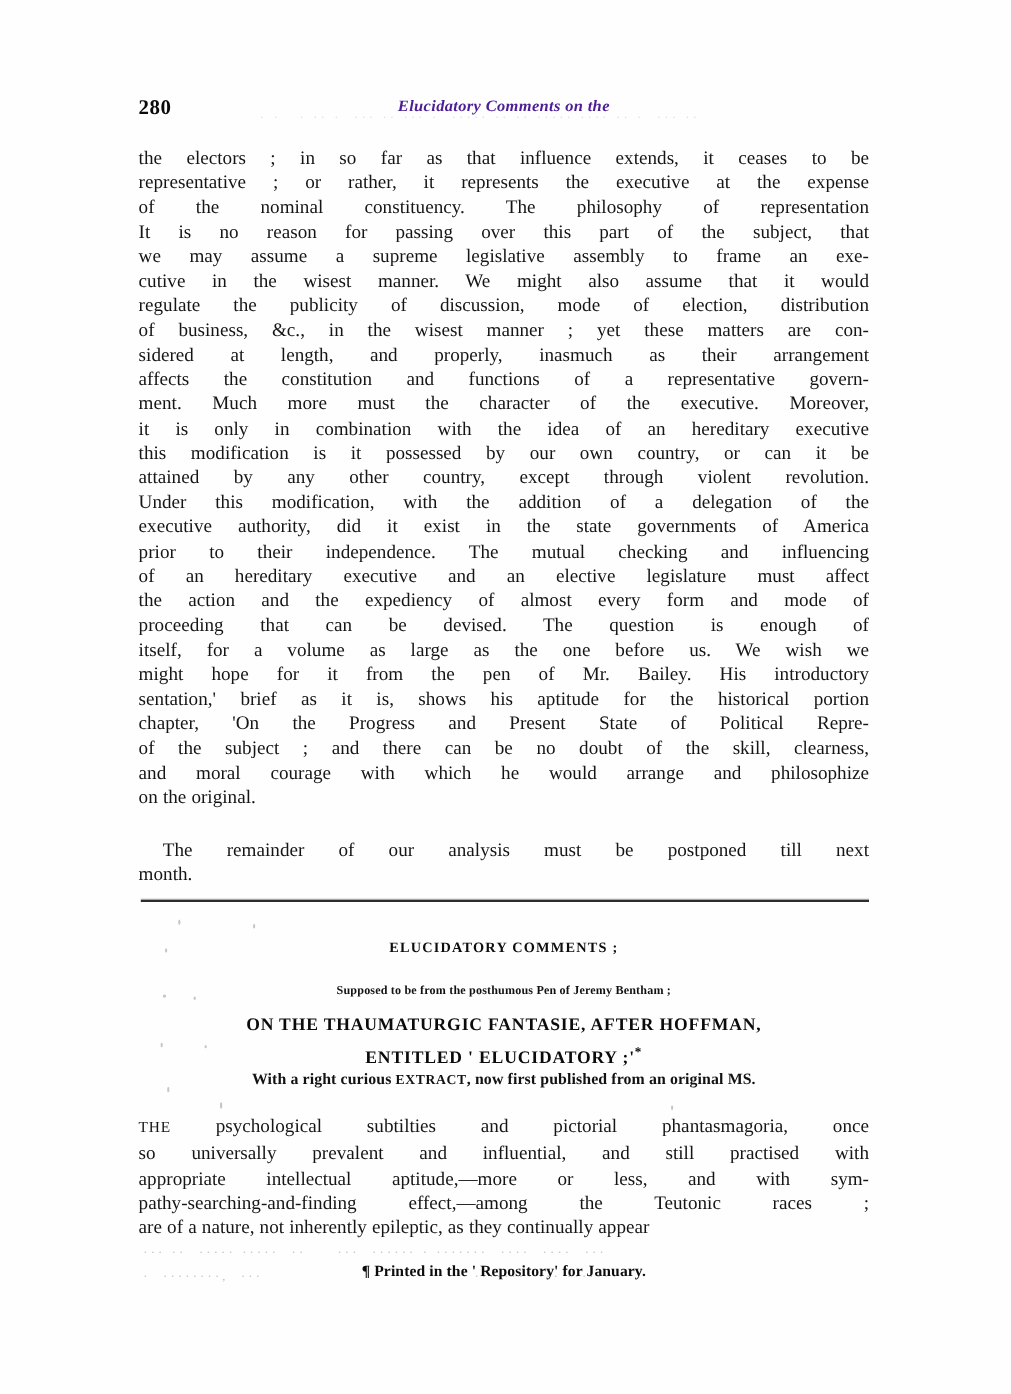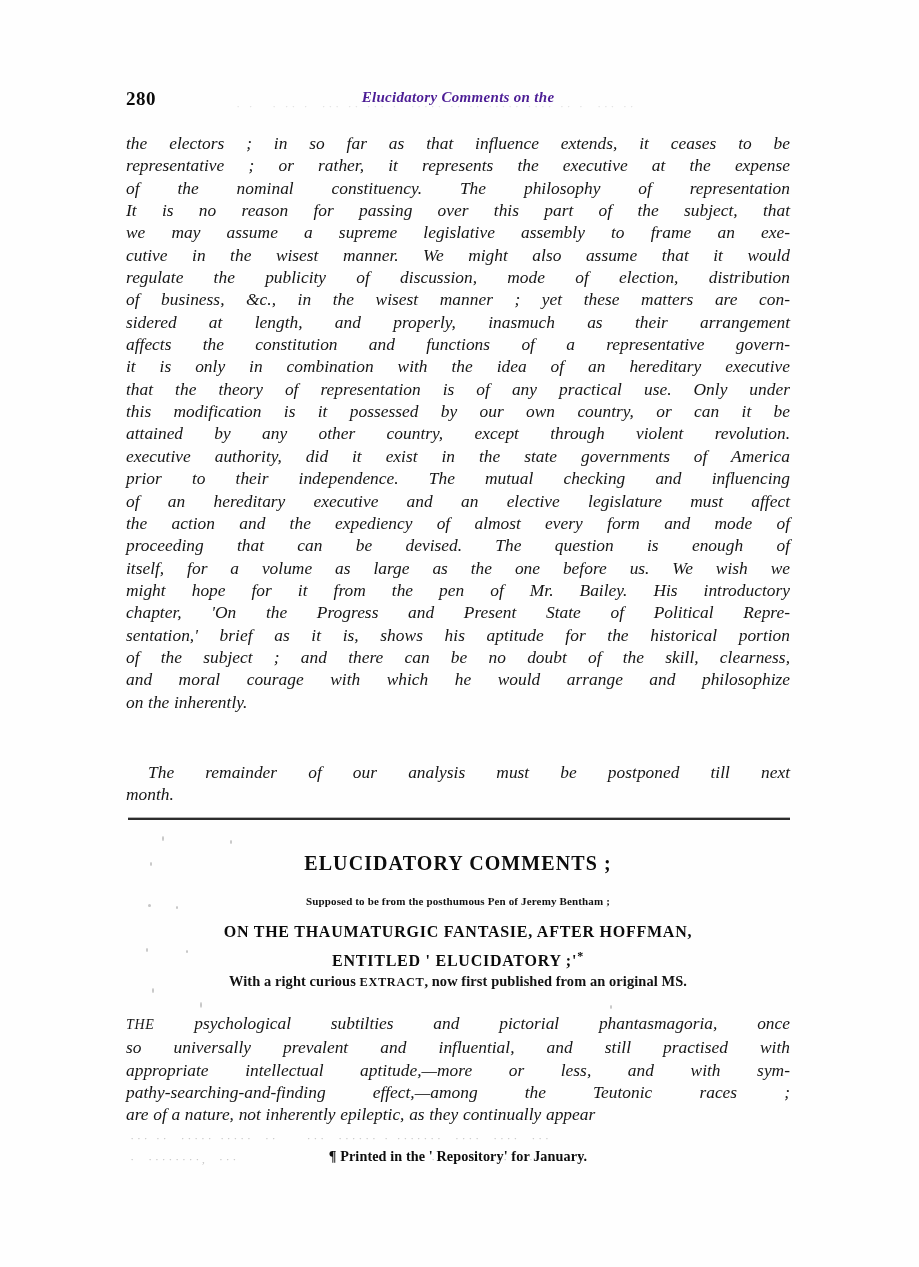--- a/index.html
+++ b/index.html
@@ -58,21 +58,20 @@
   .body-block {
     position: absolute;
     left: 126px;
     width: 664px;
     font-size: 17.4px;
     line-height: 22.35px;
     text-align: justify;
     color: #151515;
     letter-spacing: 0.01px;
     word-spacing: 0.3px;
-    font-style: italic;
   }
 
   
   .jline {
     display: block;
     text-align: justify;
     text-align-last: justify;
     white-space: normal;
   }
   .jline.lastline {
@@ -101,21 +100,21 @@
   }
 
   
   .article-head {
     position: absolute;
     left: 126px;
     width: 664px;
     text-align: center;
   }
   .ah-main {
-    font-size: 20px;
+    font-size: 13px;
     font-weight: bold;
     letter-spacing: 1.1px;
     color: #0d0d0d;
   }
   .ah-sub {
     font-size: 11px;
     font-weight: bold;
     letter-spacing: 0.15px;
     color: #121212;
     margin-top: 17px;
@@ -193,36 +192,37 @@
       <span class="jline">the electors ; in so far as that influence extends, it ceases to be</span>
       <span class="jline">representative ; or rather, it represents the executive at the expense</span>
       <span class="jline">of the nominal constituency.    The philosophy of representation</span>
       <span class="jline">It is no reason for passing over this part of the subject, that</span>
       <span class="jline">we may assume a supreme legislative assembly to frame an exe-</span>
       <span class="jline">cutive in the wisest manner.    We might also assume that it would</span>
       <span class="jline">regulate the publicity of discussion, mode of election, distribution</span>
       <span class="jline">of business, &amp;c., in the wisest manner ; yet these matters are con-</span>
       <span class="jline">sidered at length, and properly, inasmuch as their arrangement</span>
       <span class="jline">affects the constitution and functions of a representative govern-</span>
+      <span class="jline">ment.   Much more must the character of the executive.  Moreover,</span>
       <span class="jline">it is only in combination with the idea of an hereditary executive</span>
-      <span class="jline">that the theory of representation is of any practical use.  Only under</span>
       <span class="jline">this modification is it possessed by our own country, or can it be</span>
       <span class="jline">attained by any other country, except through violent revolution.</span>
+      <span class="jline">Under this modification, with the addition of a delegation of the</span>
       <span class="jline">executive authority, did it exist in the state governments of America</span>
       <span class="jline">prior to their independence.  The mutual checking and influencing</span>
       <span class="jline">of an hereditary executive and an elective legislature must affect</span>
       <span class="jline">the action and the expediency of almost every form and mode of</span>
       <span class="jline">proceeding that can be devised.    The question is enough of</span>
       <span class="jline">itself, for a volume as large as the one before us.  We wish we</span>
       <span class="jline">might hope for it from the pen of Mr. Bailey.   His introductory</span>
+      <span class="jline">sentation,' brief as it is, shows his aptitude for the historical portion</span>
       <span class="jline">chapter, 'On the Progress and Present State of Political Repre-</span>
-      <span class="jline">sentation,' brief as it is, shows his aptitude for the historical portion</span>
       <span class="jline">of the subject ; and there can be no doubt of the skill, clearness,</span>
       <span class="jline">and moral courage with which he would arrange and philosophize</span>
-      <span class="jline lastline">on the inherently.</span>
+      <span class="jline lastline">on the original.</span>
     </div>
 
   <div class="body-block" id="article-one-para-2" style="top:761px;">
       <span class="jline" style="text-indent: 22px;">The remainder of our analysis must be postponed till next</span>
       <span class="jline lastline">month.</span>
     </div>
 
   <div class="rule"></div>
 
   <div class="article-head" style="top:852px;">

